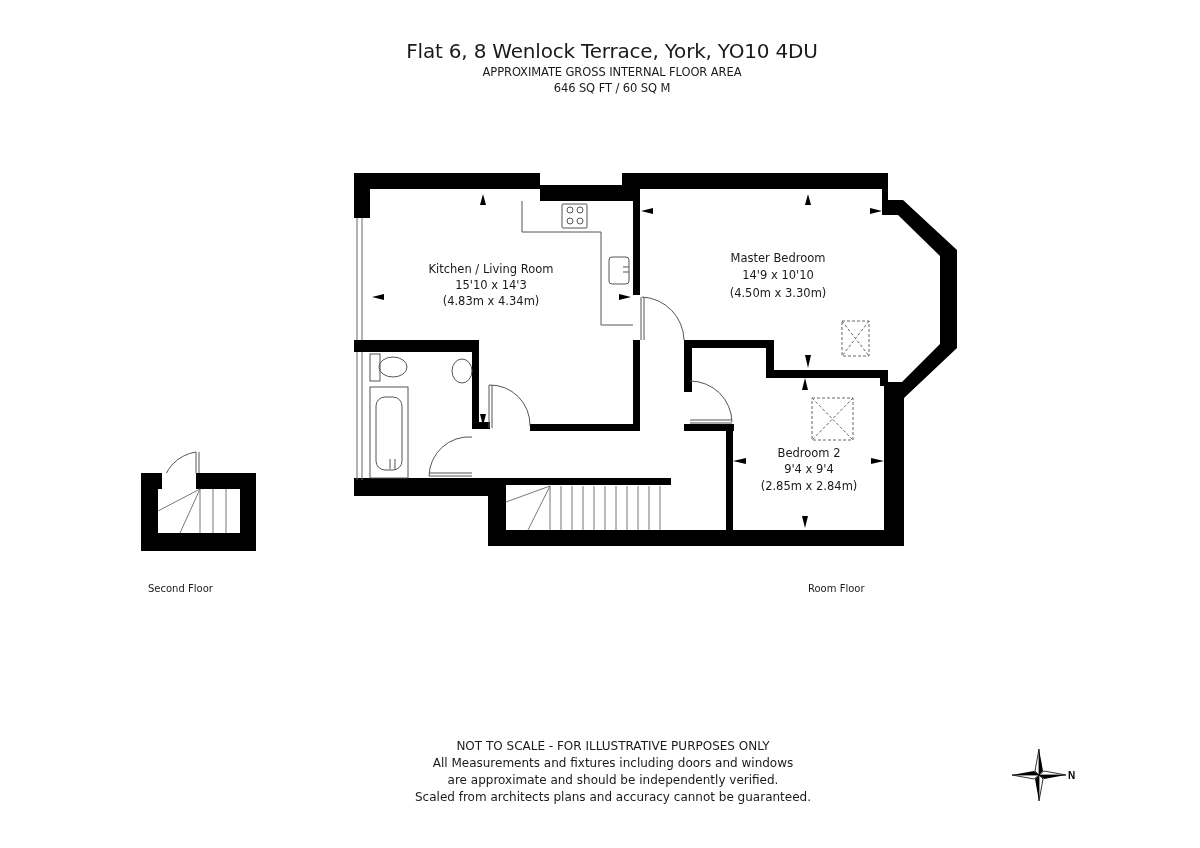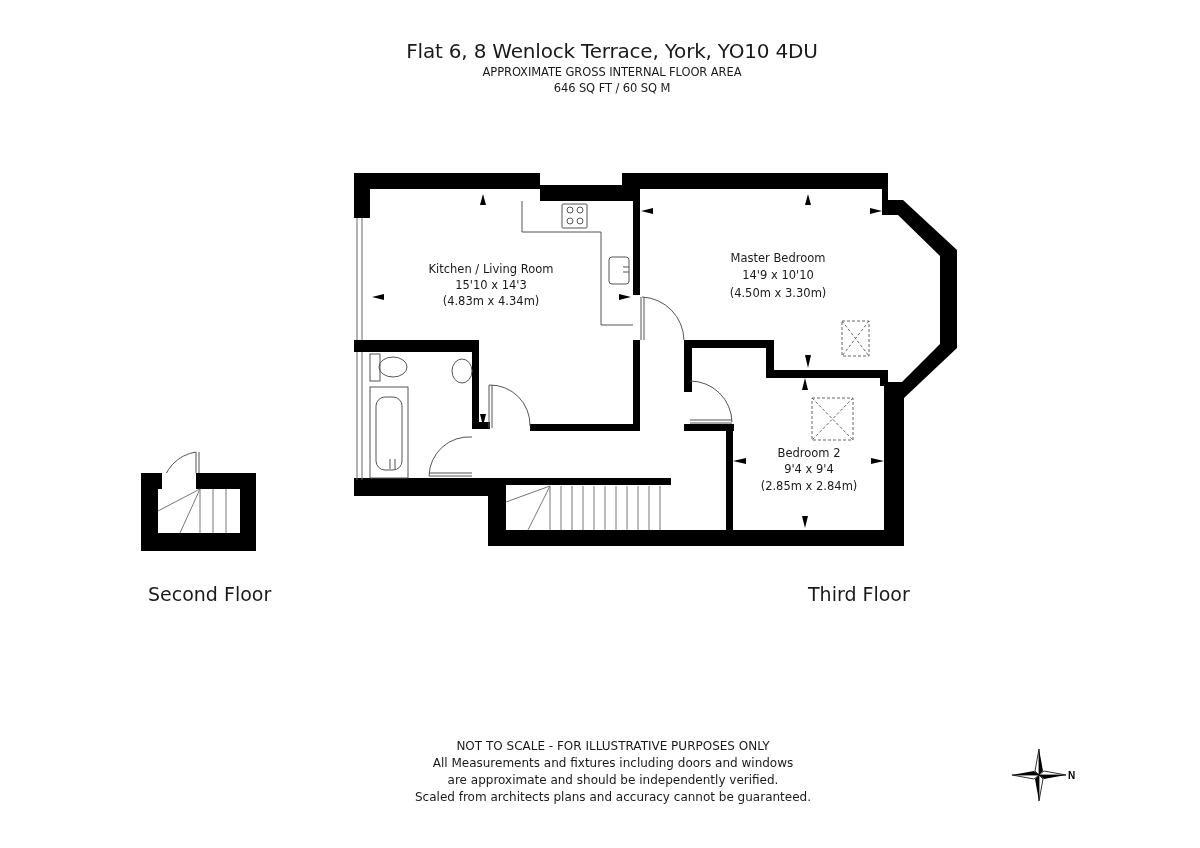--- a/index.html
+++ b/index.html
@@ -3,21 +3,21 @@
 <meta charset="utf-8">
 <style>
   html, body { margin: 0; padding: 0; background: #ffffff; }
   body { width: 1200px; height: 848px; position: relative; overflow: hidden;
          font-family: "DejaVu Sans", "Liberation Sans", sans-serif; color: #1a1a1a; }
   .header { position: absolute; left: 0; top: 38px; width: 1224px; text-align: center; }
   .title { font-size: 20px; letter-spacing: -0.2px; line-height: 26px; }
   .sub { font-size: 11.5px; line-height: 16px; letter-spacing: -0.1px; }
   svg.plan { position: absolute; left: 0; top: 0; }
   .room-label { font-size: 11.5px; text-anchor: middle; fill: #1a1a1a; }
-  .floor-label { position: absolute; font-size: 19px; }
+  .floor-label { position: absolute; font-size: 10px; }
   .disclaimer { position: absolute; left: 0; top: 738px; width: 1226px; text-align: center;
                 font-size: 12px; line-height: 17px; }
   .compass { position: absolute; left: 1008px; top: 745px; }
 </style>
 </head>
 <body>
 
 <div class="header">
   <div class="title">Flat 6, 8 Wenlock Terrace, York, YO10 4DU</div>
   <div class="sub">APPROXIMATE GROSS INTERNAL FLOOR AREA</div>
@@ -174,21 +174,21 @@
     <text class="room-label" x="778" y="297">(4.50m x 3.30m)</text>
   </g>
   <g>
     <text class="room-label" x="809" y="457">Bedroom 2</text>
     <text class="room-label" x="809" y="473">9'4 x 9'4</text>
     <text class="room-label" x="809" y="490">(2.85m x 2.84m)</text>
   </g>
 </svg>
 
 <div class="floor-label" style="left:148px; top:583px;">Second Floor</div>
-<div class="floor-label" style="left:808px; top:583px;">Third Floor</div>
+<div class="floor-label" style="left:808px; top:583px;">Room Floor</div>
 
 <div class="disclaimer">
   <div>NOT TO SCALE - FOR ILLUSTRATIVE PURPOSES ONLY</div>
   <div>All Measurements and fixtures including doors and windows</div>
   <div>are approximate and should be independently verified.</div>
   <div>Scaled from architects plans and accuracy cannot be guaranteed.</div>
 </div>
 
 <svg class="compass" width="70" height="60" viewBox="0 0 70 60">
   <polygon points="31,4 35,26 31,30" fill="#000"></polygon>

